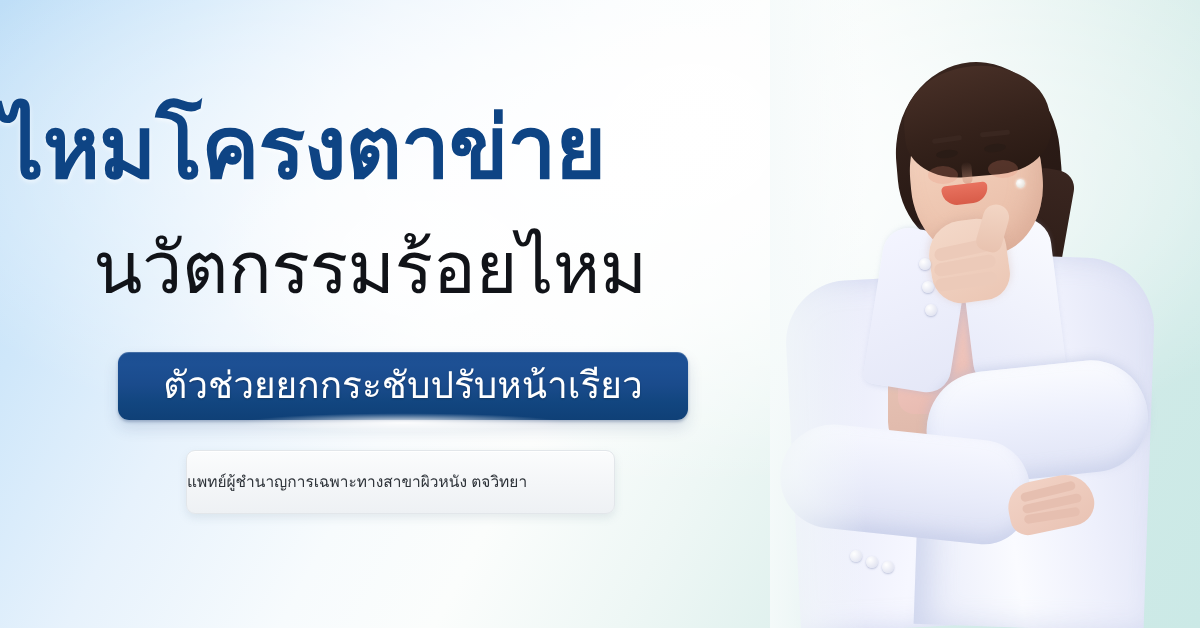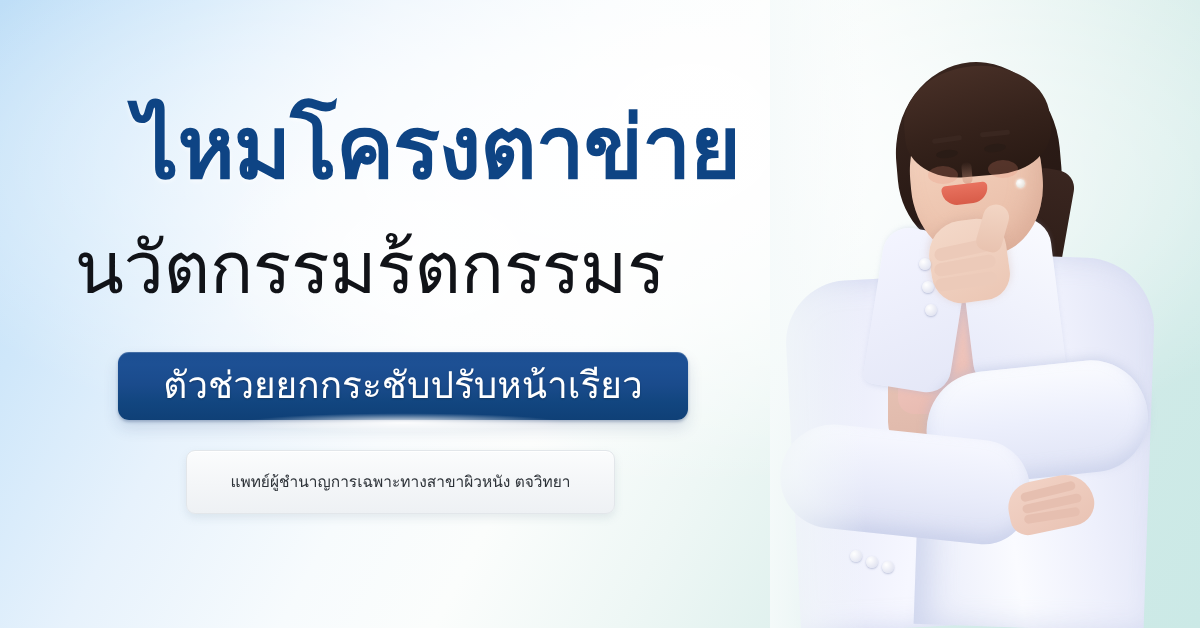--- a/index.html
+++ b/index.html
@@ -33,21 +33,21 @@
     position:absolute;left:430px;top:-80px;width:520px;height:430px;
     background:radial-gradient(closest-side, rgba(255,255,255,0.95), rgba(255,255,255,0) 70%);
     pointer-events:none;
   }
 
   
   .copy{position:absolute;left:0;top:0;width:760px;height:628px;}
 
   .headline{
     position:absolute;left:0;top:104px;width:740px;
-    text-align:right;
+    text-align:left;
     font-size:87px;line-height:1.0;
     font-weight:700;
     color:#0e4484;
     letter-spacing:-1px;
     white-space:nowrap;
     text-shadow:0 2px 5px rgba(255,255,255,0.65);
   }
   .subline{
     position:absolute;left:0;top:232px;width:740px;
     text-align:center;
@@ -86,21 +86,21 @@
     pointer-events:none;
   }
 
   
   .infobox{
     position:absolute;left:186px;top:450px;width:427px;height:62px;
     border-radius:9px;
     border:1px solid #e2e6ea;
     background:linear-gradient(180deg,#fbfcfd 0%,#f4f6f8 52%,#eef1f4 100%);
     box-shadow:0 4px 9px rgba(120,140,160,0.16), inset 0 1px 0 #ffffff;
-    display:flex;flex-direction:column;align-items:center;justify-content:center;
+    display:flex;flex-direction:column;align-items:flex-start;justify-content:center;
   }
   .infoline{
     color:#2d3238;font-size:15.5px;line-height:1.42;
     font-weight:400;white-space:nowrap;
   }
 
   
   .photo{
     position:absolute;right:0;bottom:0;width:430px;height:628px;
     overflow:hidden;
@@ -314,21 +314,21 @@
     <div class="ph btn b5"></div>
     <div class="ph btn b6"></div>
 
     <div class="photo-fade"></div>
   </div>
 
   <div class="copy">
 
     <div class="headline">ไหมโครงตาข่าย</div>
 
-    <div class="subline">นวัตกรรมร้ตกรรมร</div>
+    <div class="subline">นวัตกรรมร้อยไหม</div>
 
     <div class="banner-wrap">
       <div class="banner">
         <span class="banner-text">ตัวช่วยยกกระชับปรับหน้าเรียว</span>
       </div>
       <div class="banner-glow"></div>
     </div>
 
     <div class="infobox">
       <div class="infoline">แพทย์ผู้ชำนาญการเฉพาะทางสาขาผิวหนัง ตจวิทยา</div>

